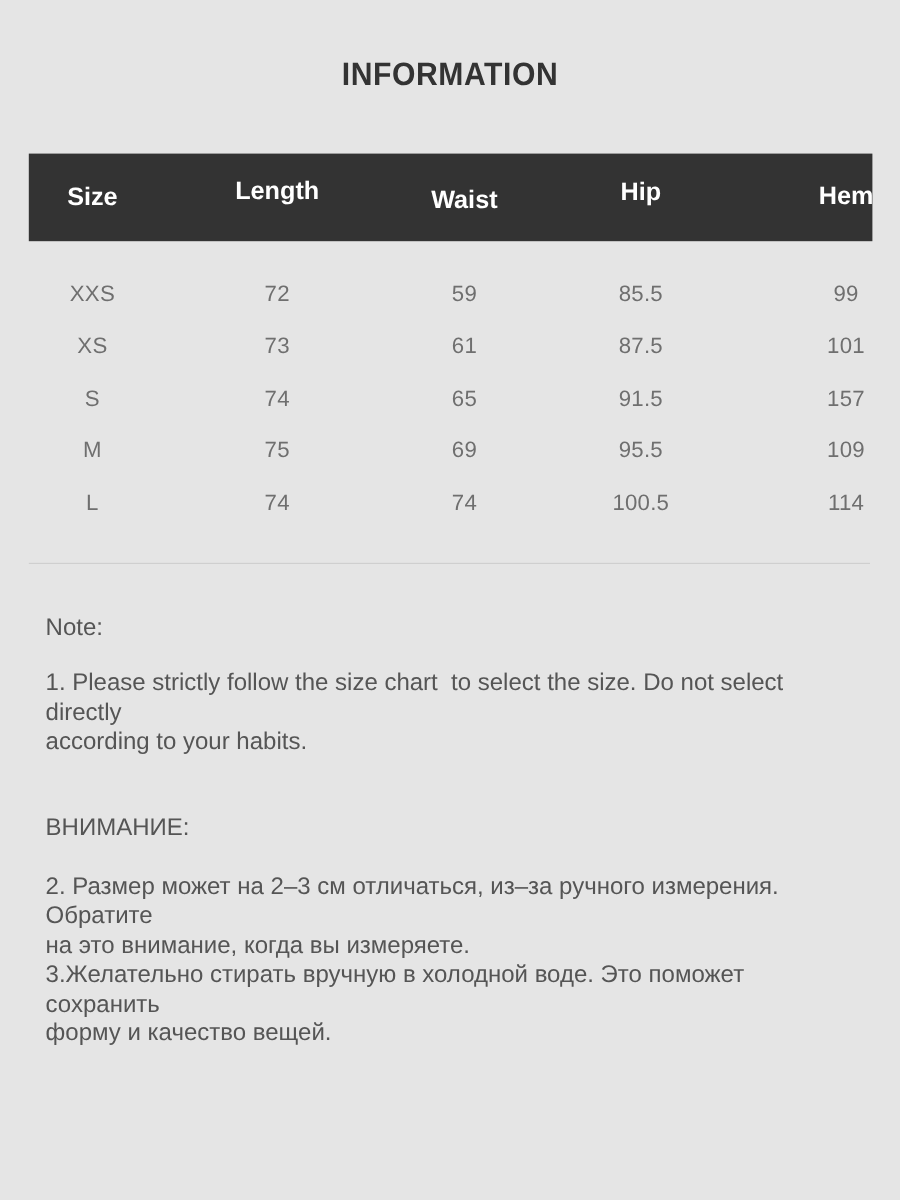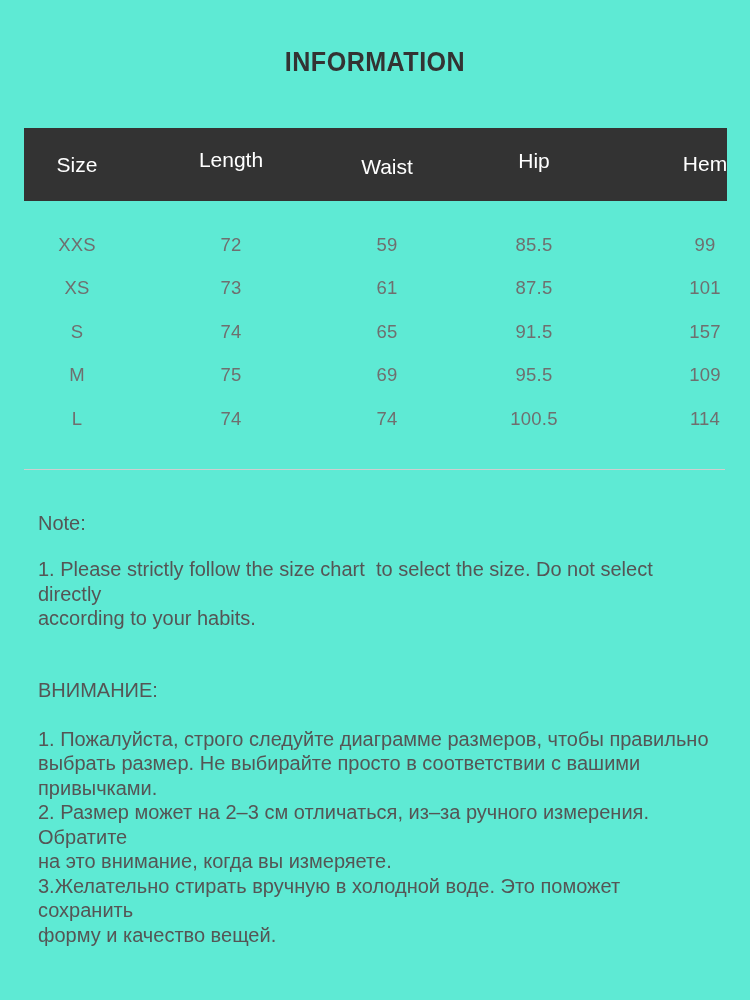--- a/index.html
+++ b/index.html
@@ -1,21 +1,21 @@
 <!DOCTYPE html>
 <html><head>
 <meta charset="utf-8">
 <style>
   * { margin: 0; padding: 0; box-sizing: border-box; }
   html, body { background: #ffffff; }
   .page {
     position: relative;
     width: 750px;
     height: 1000px;
-    background: #5eead4;
+    background: #e5e5e5;
     overflow: hidden;
     font-family: "Liberation Sans", "DejaVu Sans", sans-serif;
   }
 
   
   .title {
     position: absolute;
     top: 46px;
     left: 0;
     width: 100%;
@@ -30,21 +30,21 @@
   
   .table {
     position: absolute;
     left: 24px;
     top: 128px;
     width: 703px;
   }
   .thead {
     position: relative;
     height: 73px;
-    font-weight: 400;
+    font-weight: 700;
     font-size: 21px;
   }
   .th, .td {
     position: absolute;
     top: 50%;
     transform: translate(-50%, -50%);
     white-space: nowrap;
   }
   .c1 { left: 53px; }
   .c2 { left: 207px; }
@@ -147,23 +147,20 @@
 
   <div class="notes">
     <div class="note-heading" style="color: rgb(85, 85, 85);">Note:</div>
     <div style="color: rgb(85, 85, 85);">
       <div class="note-item">1. Please strictly follow the size chart  to select the size. Do not select directly
 according to your habits.</div>
     </div>
 
     <div class="note-heading ru" style="color: rgb(85, 85, 85);">ВНИМАНИЕ:</div>
     <div style="color: rgb(85, 85, 85);">
-      <div class="note-item">1. Пожалуйста, строго следуйте диаграмме размеров, чтобы правильно
-выбрать размер. Не выбирайте просто в соответствии с вашими
-привычками.</div>
       <div class="note-item">2. Размер может на 2–3 см отличаться, из–за ручного измерения. Обратите
 на это внимание, когда вы измеряете.</div>
       <div class="note-item">3.Желательно стирать вручную в холодной воде. Это поможет сохранить
 форму и качество вещей.</div>
     </div>
   </div>
 
 </div>
 
 </body></html>

